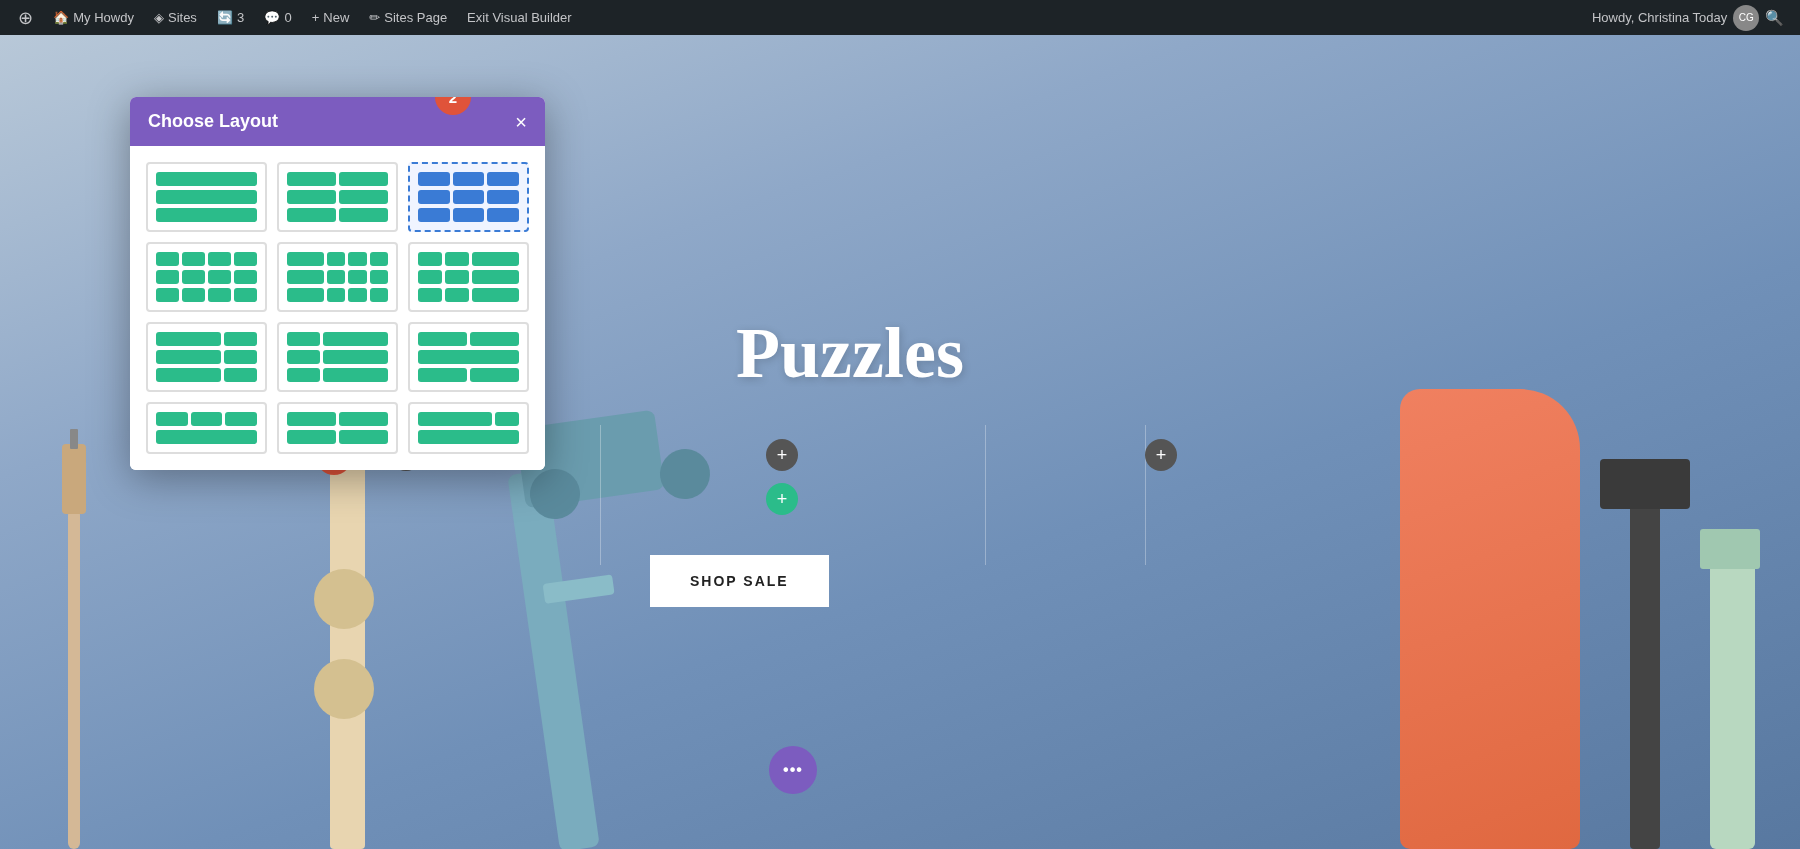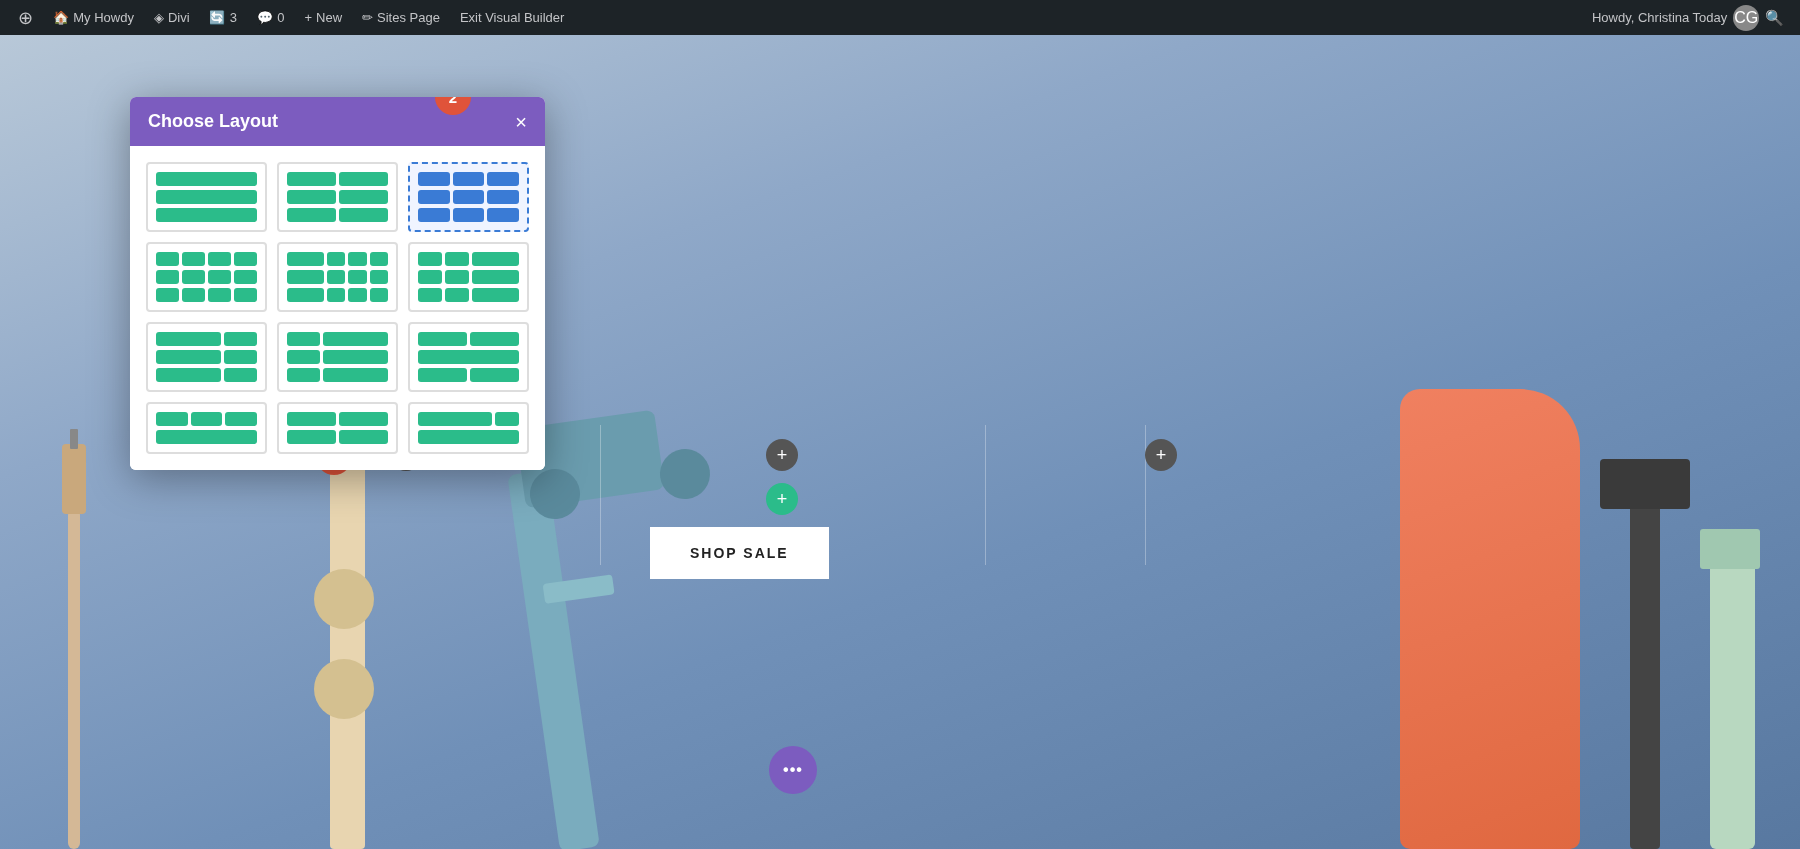--- a/index.html
+++ b/index.html
@@ -35,21 +35,21 @@
       color: #c3c4c7;
       font-size: 13px;
       gap: 6px;
       padding-right: 8px;
     }
     .admin-bar-right .avatar {
       width: 26px; height: 26px;
       border-radius: 50%;
       background: #888;
       display: inline-flex; align-items: center; justify-content: center;
-      font-size: 16px; color: #fff;
+      font-size: 10px; color: #fff;
     }
 
     
     #hero {
       width: 1800px;
       height: 814px;
       background: linear-gradient(160deg, #b8c8d8 0%, #8fa8c8 30%, #7090b8 60%, #5878a0 100%);
       position: relative;
       overflow: hidden;
     }
@@ -252,21 +252,21 @@
 
   <div class="admin-bar-item">
     <span style="font-size:18px;">⊕</span>
   </div>
   <div class="admin-bar-item">
     <span>🏠</span>
     <span>My Howdy</span>
   </div>
   <div class="admin-bar-item">
     <span style="font-size:13px;">◈</span>
-    <span>Divi</span>
+    <span>Sites</span>
   </div>
   <div class="admin-bar-item">
     <span>🔄</span>
     <span>3</span>
   </div>
   <div class="admin-bar-item">
     <span>💬</span>
     <span>0</span>
   </div>
   <div class="admin-bar-item">
@@ -319,24 +319,25 @@
   </div>
 
   <div style="position:absolute; bottom:0; right:20px; width:80px; height:350px; z-index:2; pointer-events:none;">
     <div style="position:absolute; bottom:0; left:10px; width:45px; height:320px; background:#b8d8c0; border-radius:6px;"></div>
     <div style="position:absolute; bottom:280px; left:0; width:60px; height:40px; background:#a0c8b0; border-radius:3px;"></div>
   </div>
 
   <div class="hero-text" style="top:200px; width:700px; left:calc(50% - 50px);">
     <h1>
       <br>
+      <span>Puzzles</span>
     </h1>
   </div>
 
-  <button class="shop-sale-btn" style="top:492px; left:650px; transform:none;">SHOP SALE</button>
+  <button class="shop-sale-btn" style="top:520px; left:650px; transform:none;">SHOP SALE</button>
 
   <div class="v-divider" style="left:600px;"></div>
   <div class="v-divider" style="left:985px;"></div>
   <div class="v-divider" style="left:1145px;"></div>
 
   <button class="plus-btn plus-btn-dark" style="top:404px; left:390px;">
     <span>+</span>
   </button>
   <button class="plus-btn plus-btn-dark" style="top:404px; left:766px;">
     <span>+</span>

